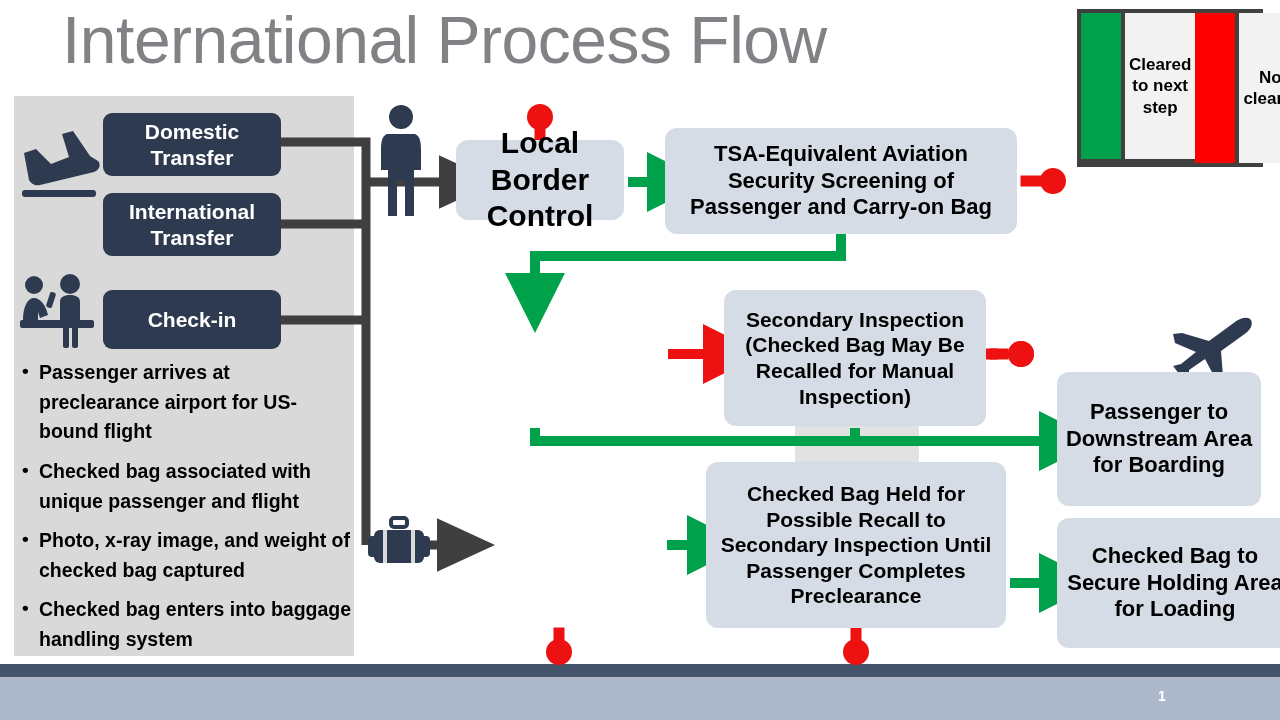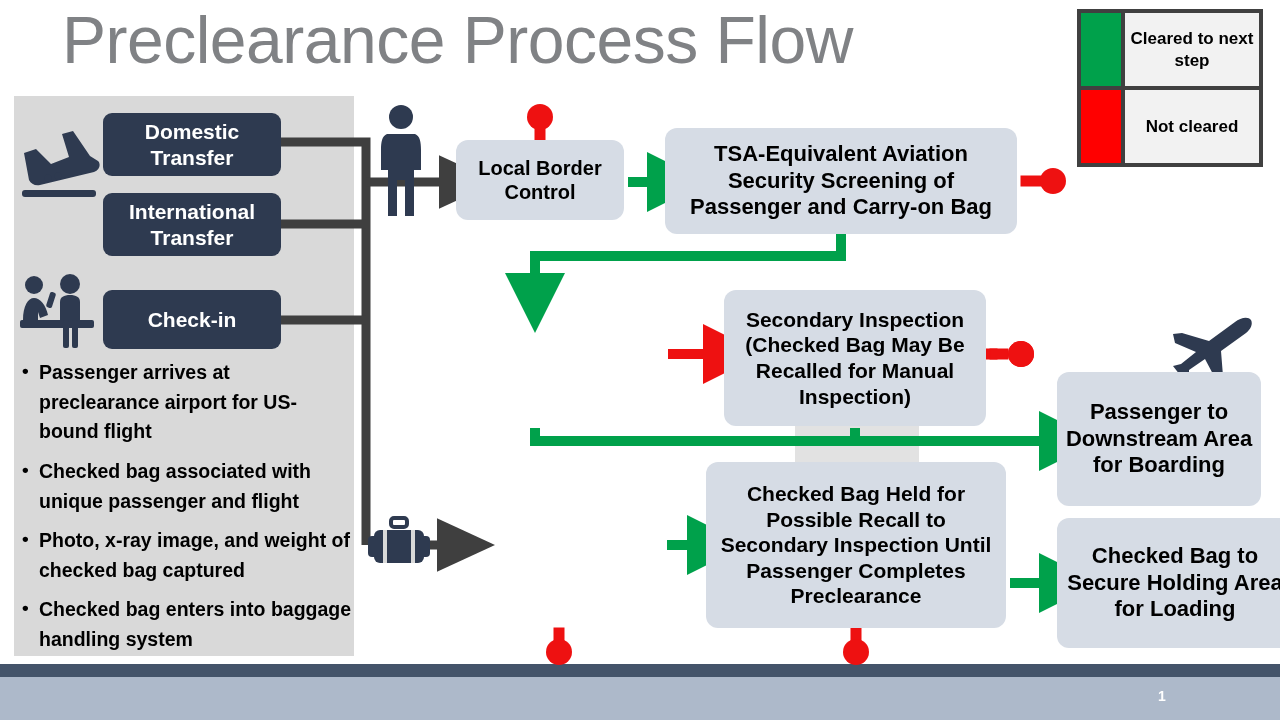--- a/index.html
+++ b/index.html
@@ -28,21 +28,21 @@
   }
 
   
   .legend {
     position: absolute;
     left: 1077px; top: 9px;
     width: 186px; height: 158px;
     border: 4px solid #404040;
     background: #f2f2f2;
     box-sizing: border-box;
-    display: flex; flex-direction: column;
+    display: flex; flex-direction: row;
   }
   .legend-row {
     display: flex; flex: 1 1 0;
     box-sizing: border-box;
   }
   .legend-row.top { border-bottom: 4px solid #404040; }
   .legend-swatch { width: 40px; flex: 0 0 40px; border-right: 4px solid #404040; }
   .legend-swatch.green { background: #00a14b; }
   .legend-swatch.red   { background: #ff0000; }
   .legend-label {
@@ -110,21 +110,21 @@
     color: #000;
     font-size: 21px;
     font-weight: 700;
     line-height: 1.22;
     display: flex; align-items: center; justify-content: center;
     text-align: center;
     box-sizing: border-box;
     padding: 3px 8px;
     z-index: 6;
   }
-  #box-lbc       { left: 456px;  top: 140px; width: 168px; height: 80px;  font-size: 20px; text-align: center; }
+  #box-lbc       { left: 456px;  top: 140px; width: 168px; height: 80px;  font-size: 30px; text-align: center; }
   #box-tsa       { left: 665px;  top: 128px; width: 352px; height: 106px; font-size: 22px; }
   #box-primary   { left: 406px;  top: 290px; width: 258px; height: 136px; }
   #box-secondary { left: 724px;  top: 290px; width: 262px; height: 136px; }
   #box-pdown     { left: 1057px; top: 372px; width: 204px; height: 134px; font-size: 22px; }
   #box-cbu       { left: 455px;  top: 462px; width: 208px; height: 166px; }
   #box-cbh       { left: 706px;  top: 462px; width: 300px; height: 166px; }
   #box-cbsec     { left: 1057px; top: 518px; width: 236px; height: 130px; font-size: 22px; }
 
   
   .gray-band {
@@ -170,21 +170,21 @@
     color: #ffffff;
     font-size: 14px;
     font-weight: 700;
   }
 </style>
 </head>
 <body>
 
 <div id="slide">
 
-  <div class="slide-title">Preclearance Process Flow</div>
+  <div class="slide-title">International Process Flow</div>
 
   <div class="legend">
     <div class="legend-row top">
       <div class="legend-swatch green"></div>
       <div class="legend-label">Cleared to next step</div>
     </div>
     <div class="legend-row">
       <div class="legend-swatch red"></div>
       <div class="legend-label">Not cleared</div>
     </div>

